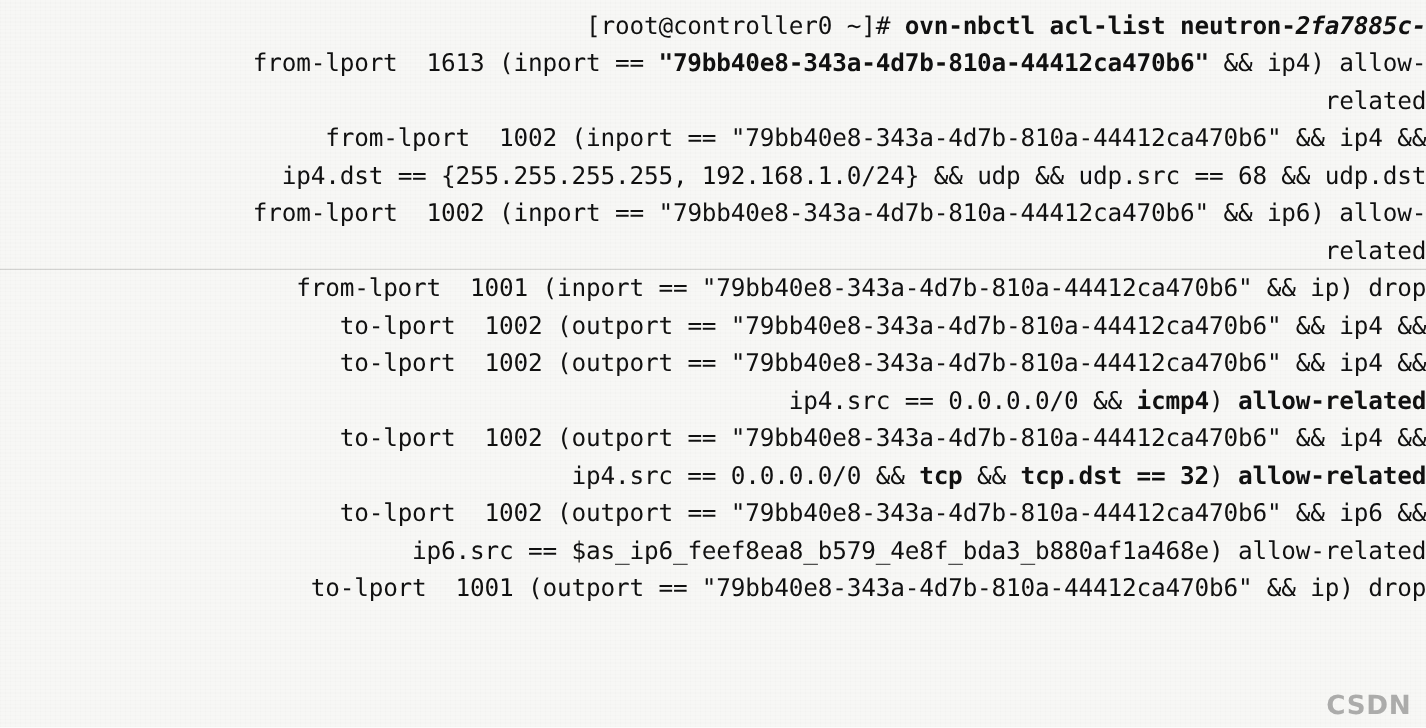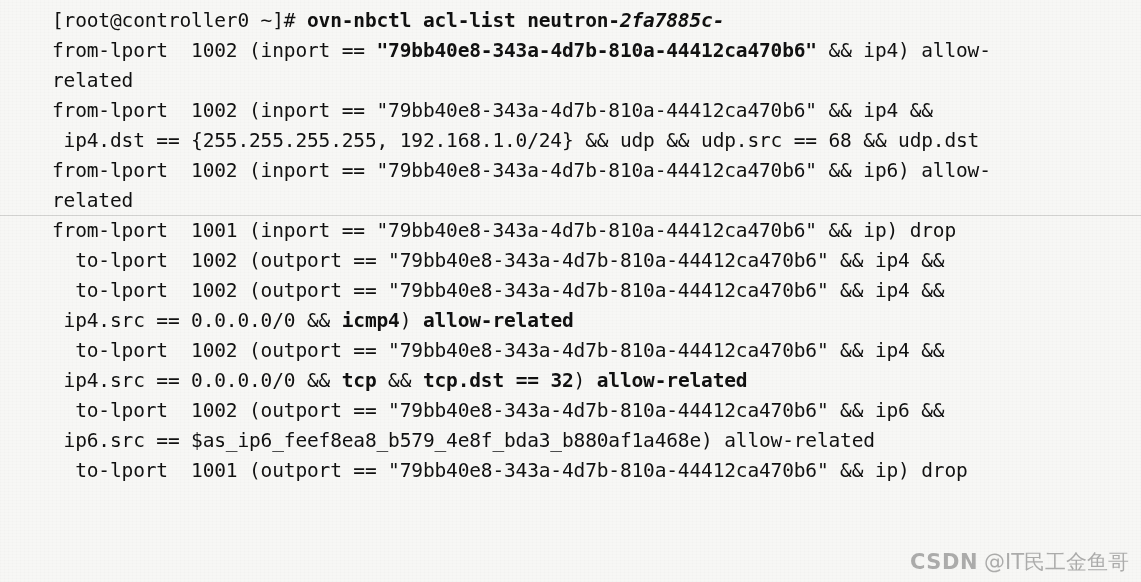--- a/index.html
+++ b/index.html
@@ -49,20 +49,21 @@
   .console-line {
     font-family: "DejaVu Sans Mono", "Liberation Mono", monospace;
     font-size: 19.5px;
     line-height: 30px;
     height: 30px;
     color: #111111;
     white-space: pre;
     letter-spacing: -0.15px;
     padding-left: 52px;
     box-sizing: border-box;
+    text-align: right;
   }
   .seg-regular { font-weight: 400; }
   .seg-bold    { font-weight: 700; }
   .seg-bolditalic { font-weight: 700; font-style: italic; }
 
   #watermark {
     position: absolute;
     right: 12px;
     bottom: 6px;
     z-index: 4;
@@ -83,21 +84,21 @@
     font-weight: 400;
   }
 </style>
 </head>
 <body>
 
 <div id="terminal-root" style="background: rgb(247, 247, 245);">
 
   <div id="console-output">
       <div class="console-line"><span class="seg-regular">[root@controller0 ~]# </span><span class="seg-bold">ovn-nbctl acl-list neutron-</span><span class="seg-bolditalic">2fa7885c-</span></div>
-      <div class="console-line"><span class="seg-regular">from-lport  1002 (inport == </span><span class="seg-bold">"79bb40e8-343a-4d7b-810a-44412ca470b6"</span><span class="seg-regular"> &amp;&amp; ip4) allow-</span></div>
+      <div class="console-line"><span class="seg-regular">from-lport  1613 (inport == </span><span class="seg-bold">"79bb40e8-343a-4d7b-810a-44412ca470b6"</span><span class="seg-regular"> &amp;&amp; ip4) allow-</span></div>
       <div class="console-line"><span class="seg-regular">related</span></div>
       <div class="console-line"><span class="seg-regular">from-lport  1002 (inport == "79bb40e8-343a-4d7b-810a-44412ca470b6" &amp;&amp; ip4 &amp;&amp;</span></div>
       <div class="console-line"><span class="seg-regular"> ip4.dst == {255.255.255.255, 192.168.1.0/24} &amp;&amp; udp &amp;&amp; udp.src == 68 &amp;&amp; udp.dst</span></div>
       <div class="console-line"><span class="seg-regular">from-lport  1002 (inport == "79bb40e8-343a-4d7b-810a-44412ca470b6" &amp;&amp; ip6) allow-</span></div>
       <div class="console-line"><span class="seg-regular">related</span></div>
       <div class="console-line"><span class="seg-regular">from-lport  1001 (inport == "79bb40e8-343a-4d7b-810a-44412ca470b6" &amp;&amp; ip) drop</span></div>
       <div class="console-line"><span class="seg-regular">  to-lport  1002 (outport == "79bb40e8-343a-4d7b-810a-44412ca470b6" &amp;&amp; ip4 &amp;&amp;</span></div>
       <div class="console-line"><span class="seg-regular">  to-lport  1002 (outport == "79bb40e8-343a-4d7b-810a-44412ca470b6" &amp;&amp; ip4 &amp;&amp;</span></div>
       <div class="console-line"><span class="seg-regular"> ip4.src == 0.0.0.0/0 &amp;&amp; </span><span class="seg-bold">icmp4</span><span class="seg-regular">)</span><span class="seg-bold"> allow-related</span></div>
       <div class="console-line"><span class="seg-regular">  to-lport  1002 (outport == "79bb40e8-343a-4d7b-810a-44412ca470b6" &amp;&amp; ip4 &amp;&amp;</span></div>
@@ -106,16 +107,15 @@
       <div class="console-line"><span class="seg-regular"> ip6.src == $as_ip6_feef8ea8_b579_4e8f_bda3_b880af1a468e) allow-related</span></div>
       <div class="console-line"><span class="seg-regular">  to-lport  1001 (outport == "79bb40e8-343a-4d7b-810a-44412ca470b6" &amp;&amp; ip) drop</span></div>
     </div>
 
   <div id="divider-rule"></div>
 
   <div id="paper-noise"></div>
 
   <div id="watermark" style="color: rgba(70, 70, 70, 0.42);">
     <span class="wm-brand">CSDN</span>
-    <span class="wm-handle">@IT民工金鱼哥</span>
   </div>
 
 </div>
 
 </body></html>

